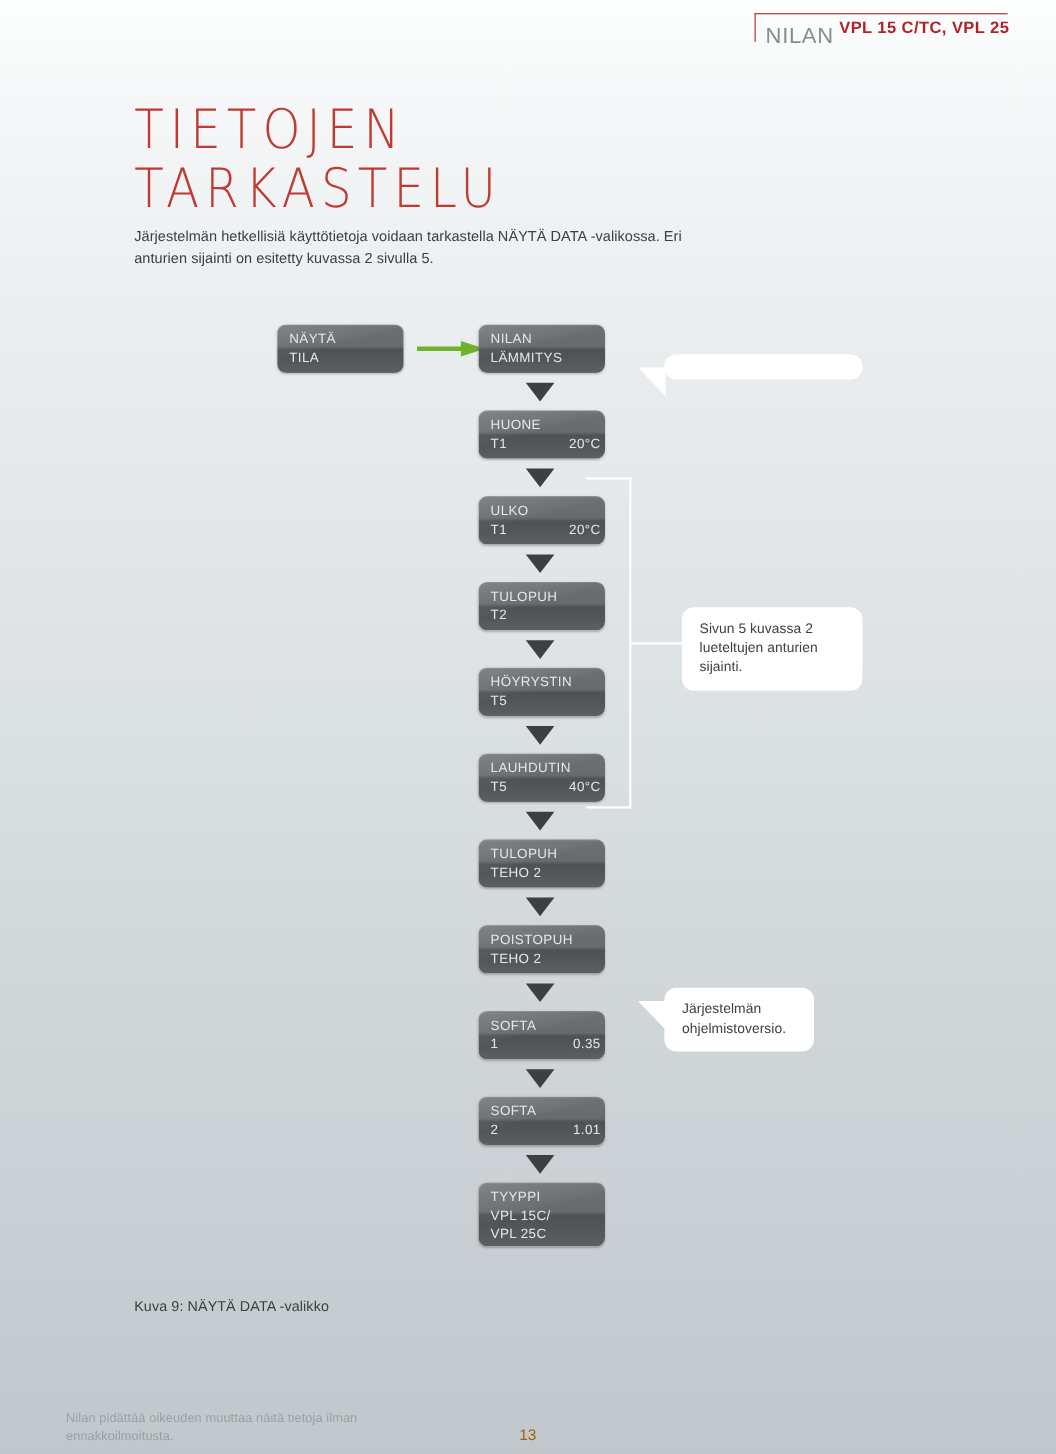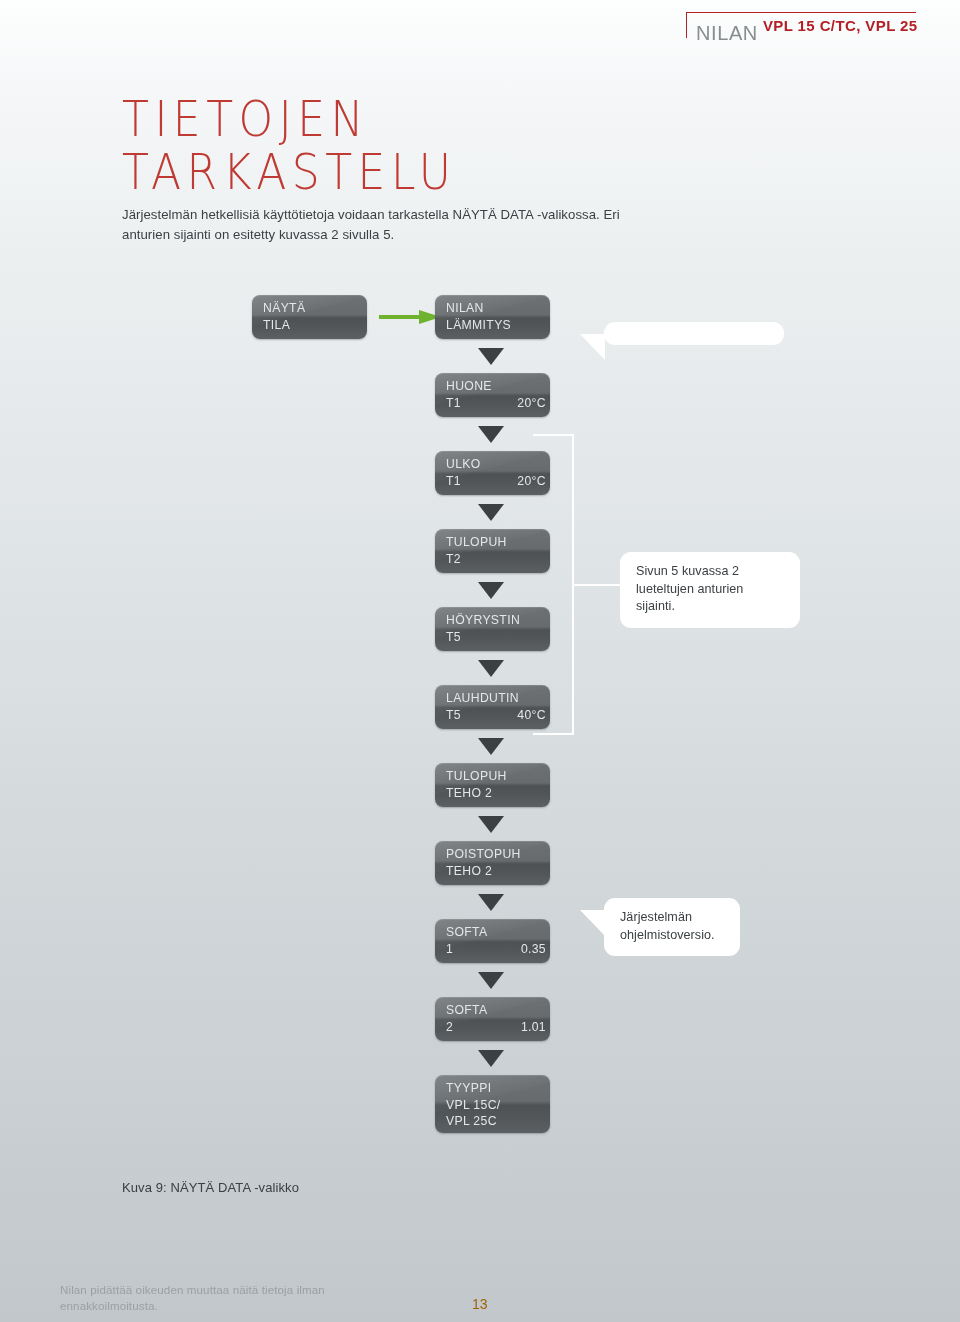--- a/index.html
+++ b/index.html
@@ -336,21 +336,21 @@
       </div>
   </div>
 
   <div class="bracket"></div>
   <div class="bracket-stub"></div>
 
   <div class="callout" style="left:604px; top:322px; width:180px;">
     <span class="tail"></span>
   </div>
 
-  <div class="callout" style="left:620px; top:552px; width:180px;">
+  <div class="callout" style="left:620px; top:552px; width:164px;">
     <span>Sivun 5 kuvassa 2 lueteltujen anturien sijainti.</span>
   </div>
 
   <div class="callout" style="left:604px; top:898px; width:136px;">
     <span class="tail"></span>
     <span>Järjestelmän ohjelmistoversio.</span>
   </div>
 
 
 </div>

